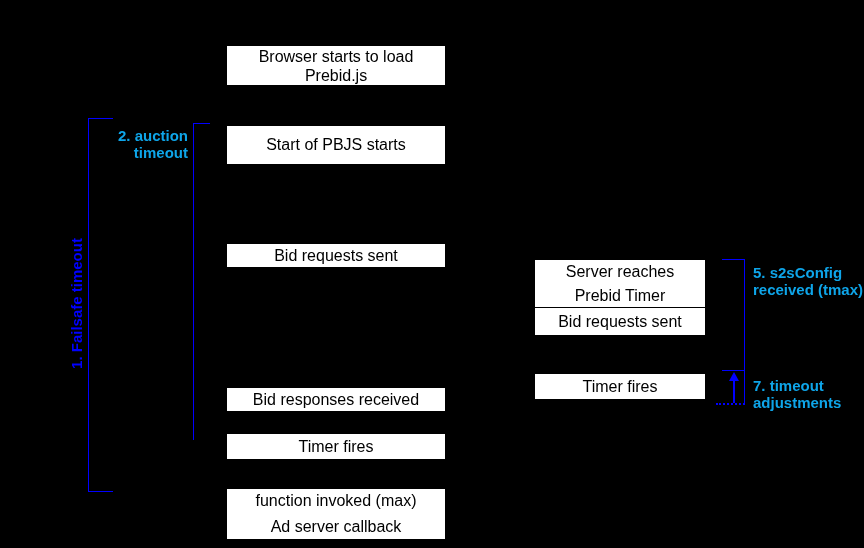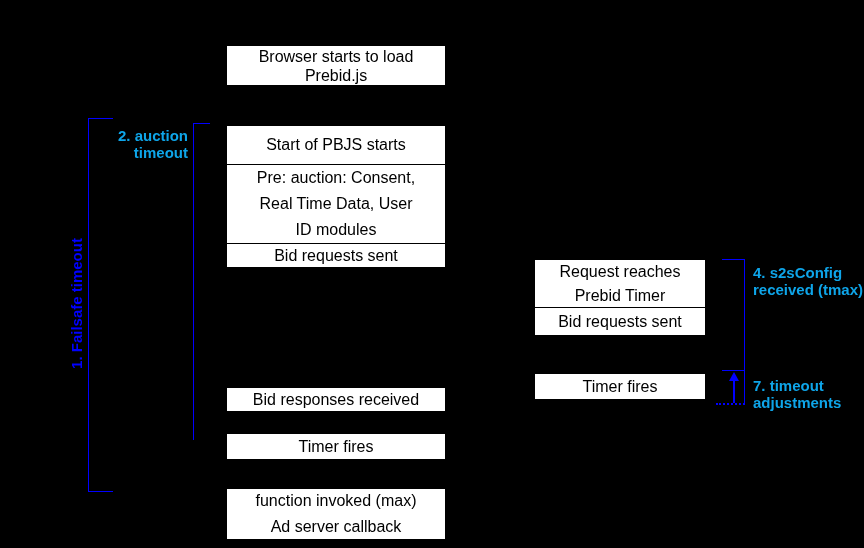--- a/index.html
+++ b/index.html
@@ -99,45 +99,40 @@
 
   <div class="box lh19" style="left:226px; top:45px; width:220px; height:41px;">
     <div class="bl">Browser starts to load</div>
     <div class="bl">Prebid.js</div>
   </div>
 
   <div class="box" style="left:226px; top:125px; width:220px; height:40px;">
     <div class="bl">Start of PBJS starts</div>
   </div>
 
-  <div class="box lh26" style="left:226px; top:164px; width:220px; height:80px;">
-    <div class="bl">Pre: auction: Consent,</div>
-    <div class="bl">Real Time Data, User</div>
-    <div class="bl">ID modules</div>
-  </div>
 
   <div class="box" style="left:226px; top:243px; width:220px; height:25px;">
     <div class="bl">Bid requests sent</div>
   </div>
 
   <div class="box" style="left:226px; top:387px; width:220px; height:25px;">
     <div class="bl">Bid responses received</div>
   </div>
 
   <div class="box" style="left:226px; top:433px; width:220px; height:27px;">
     <div class="bl">Timer fires</div>
   </div>
 
   <div class="box lh26" style="left:226px; top:488px; width:220px; height:52px;">
     <div class="bl">function invoked (max)</div>
     <div class="bl">Ad server callback</div>
   </div>
 
   <div class="box lh24" style="left:534px; top:259px; width:172px; height:49px;">
-    <div class="bl">Request reaches</div>
+    <div class="bl">Server reaches</div>
     <div class="bl">Prebid Timer</div>
   </div>
 
   <div class="box" style="left:534px; top:307px; width:172px; height:29px;">
     <div class="bl">Bid requests sent</div>
   </div>
 
   <div class="box" style="left:534px; top:373px; width:172px; height:27px;">
     <div class="bl">Timer fires</div>
   </div>
@@ -151,21 +146,21 @@
   <div class="arrow-head"></div>
 
   <div class="vlabel" style="left:-4px; top:295px;">1. Failsafe timeout</div>
 
   <div class="blabel" style="left:88px; top:127px; width:100px; text-align:right;">
     <div class="ll">2. auction</div>
     <div class="ll">timeout</div>
   </div>
 
   <div class="blabel" style="left:753px; top:264px;">
-    <div class="ll">4. s2sConfig</div>
+    <div class="ll">5. s2sConfig</div>
     <div class="ll">received (tmax)</div>
   </div>
 
   <div class="blabel" style="left:753px; top:377px;">
     <div class="ll">7. timeout</div>
     <div class="ll">adjustments</div>
   </div>
 
 </div>
 

